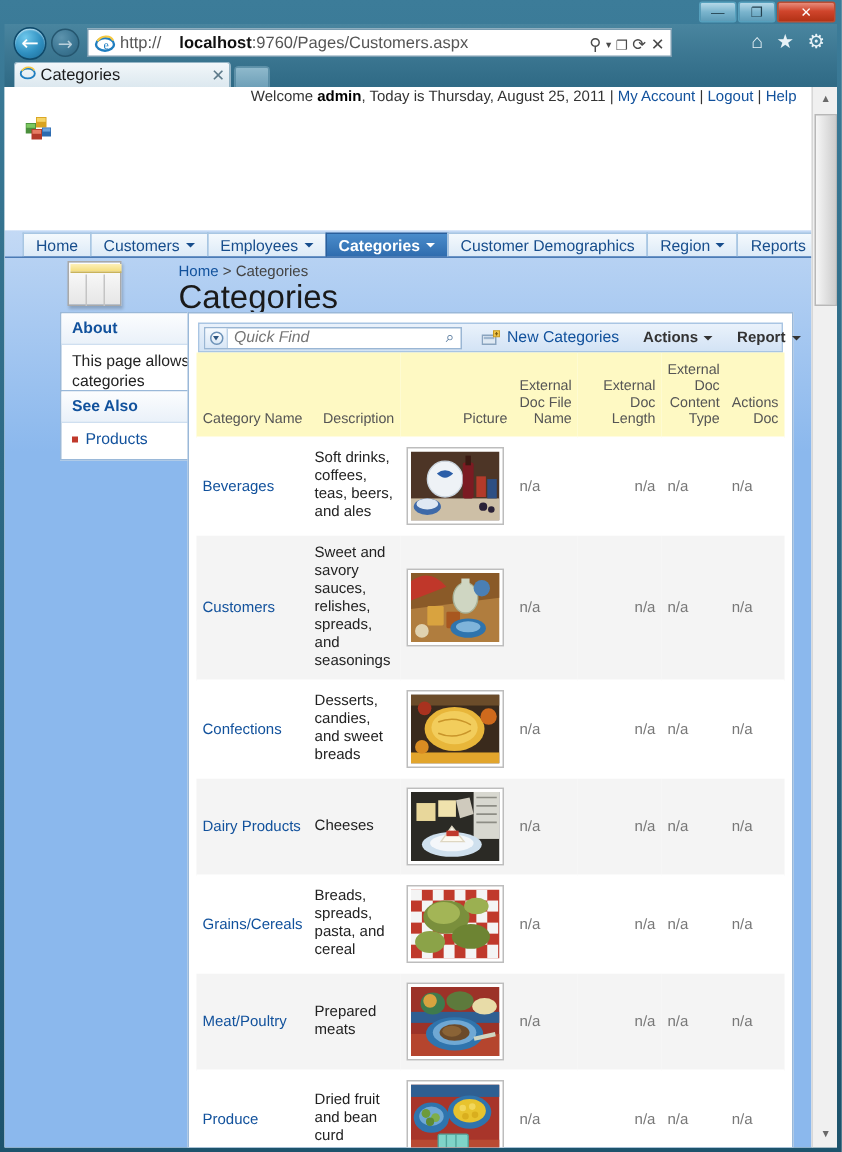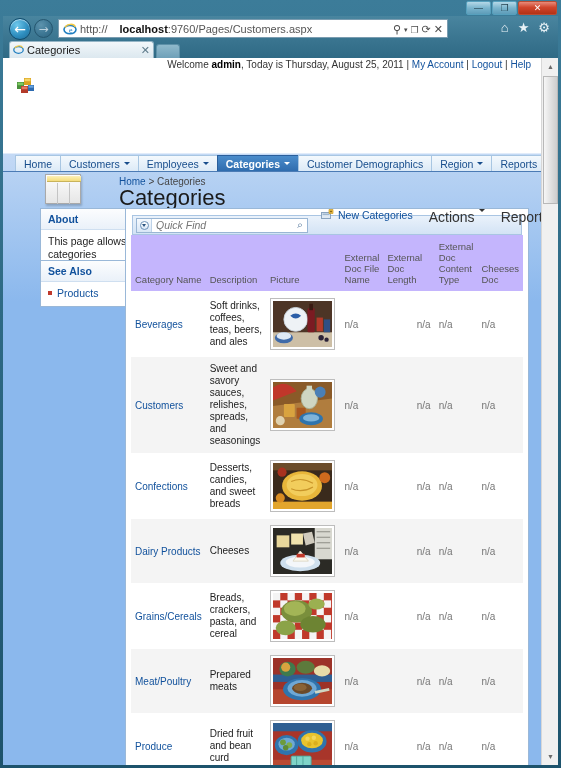--- a/index.html
+++ b/index.html
@@ -257,34 +257,34 @@
   #qf-input {
     flex: 1; border: none; outline: none; font-size: 10.5px;
     font-style: italic; color: #8a8a8a; padding-left: 4px;
     font-family: "Liberation Sans", sans-serif; background: transparent;
   }
   .mag {
     width: 14px; text-align: center; font-size: 10px; color: #4a6f96;
     flex: 0 0 auto;
   }
   .tb-item {
-    font-size: 10.5px; color: #11519c; display: flex; 
+    font-size: 10.5px; color: #11519c; display: flex; align-items: center;
     gap: 4px; white-space: nowrap; padding: 0 3px; height: 32px;
   }
   .tb-newicon {
     width: 13px; height: 11px; position: relative; flex: 0 0 auto;
   }
-  .tb-label-dark { color: #333; font-size: 14px; }
+  .tb-label-dark { color: #333; font-size: 10px; font-weight: bold; }
 
   
   #grid { width: 100%; border-collapse: collapse; margin-top: 0; }
   #grid th {
     font-size: 9.5px; font-weight: normal; color: #555;
-    text-align: left; vertical-align: bottom;
-    padding: 6px 4px 6px 4px; background: #c4b5fd; line-height: 11px;
+    text-align: right; vertical-align: bottom;
+    padding: 6px 4px 6px 4px; background: #fef9c3; line-height: 11px;
   }
   #grid tbody td {
     font-size: 10px; color: #777; padding: 6px 4px;
     vertical-align: middle; border-top: 1px solid #fff;
   }
   #grid tbody tr.alt td { background: #f4f4f4; }
   #grid tbody tr td:first-child a {
     color: #11519c; text-decoration: none; font-size: 10px;
   }
   .desc-cell { color: #222 !important; line-height: 12px; }
@@ -506,21 +506,21 @@
 
         <table id="grid">
           <thead>
             <tr>
               <th style="width:62px">Category Name</th>
               <th style="width:64px">Description</th>
               <th style="width:78px">Picture</th>
               <th style="width:40px">External Doc File Name</th>
               <th style="width:70px">External Doc Length</th>
               <th style="width:40px">External Doc Content Type</th>
-              <th style="width:38px">Cheeses Doc</th>
+              <th style="width:38px">Actions Doc</th>
             </tr>
           </thead>
           <tbody>
 
             <tr>
               <td><a href="#">Beverages</a></td>
               <td class="desc-cell">Soft drinks, coffees, teas, beers, and ales</td>
               <td>
                 <span class="thumb">
                   <svg class="thumb-inner" viewBox="0 0 65 50" preserveAspectRatio="none">
@@ -615,21 +615,21 @@
                 </span>
               </td>
               <td>n/a</td>
               <td style="text-align:right">n/a</td>
               <td>n/a</td>
               <td>n/a</td>
             </tr>
 
             <tr>
               <td><a href="#">Grains/Cereals</a></td>
-              <td class="desc-cell">Breads, crackers, pasta, and cereal</td>
+              <td class="desc-cell">Breads, spreads, pasta, and cereal</td>
               <td>
                 <span class="thumb">
                   <svg class="thumb-inner" viewBox="0 0 65 50" preserveAspectRatio="none">
                     <rect width="65" height="50" fill="#c0392b"></rect>
                     <g fill="#f4f4f4">
                       <rect x="0" y="0" width="8" height="8"></rect>
                         <rect x="16" y="0" width="8" height="8"></rect>
                       <rect x="32" y="0" width="8" height="8"></rect>
                         <rect x="48" y="0" width="8" height="8"></rect>
                       <rect x="8" y="8" width="8" height="8"></rect>

